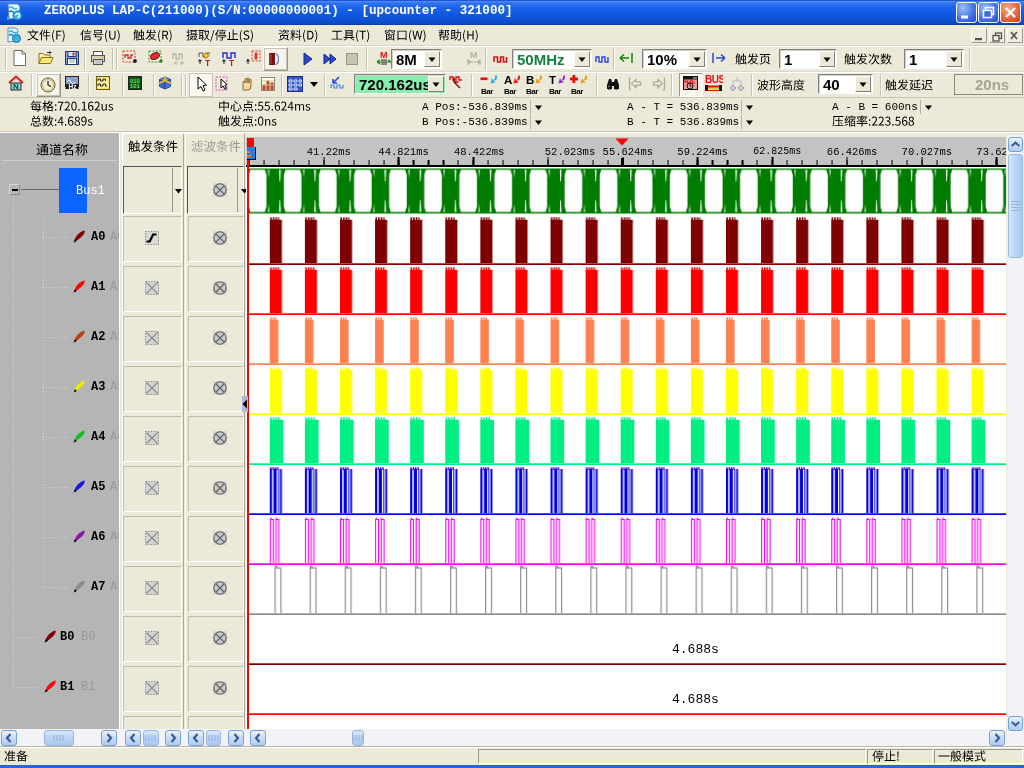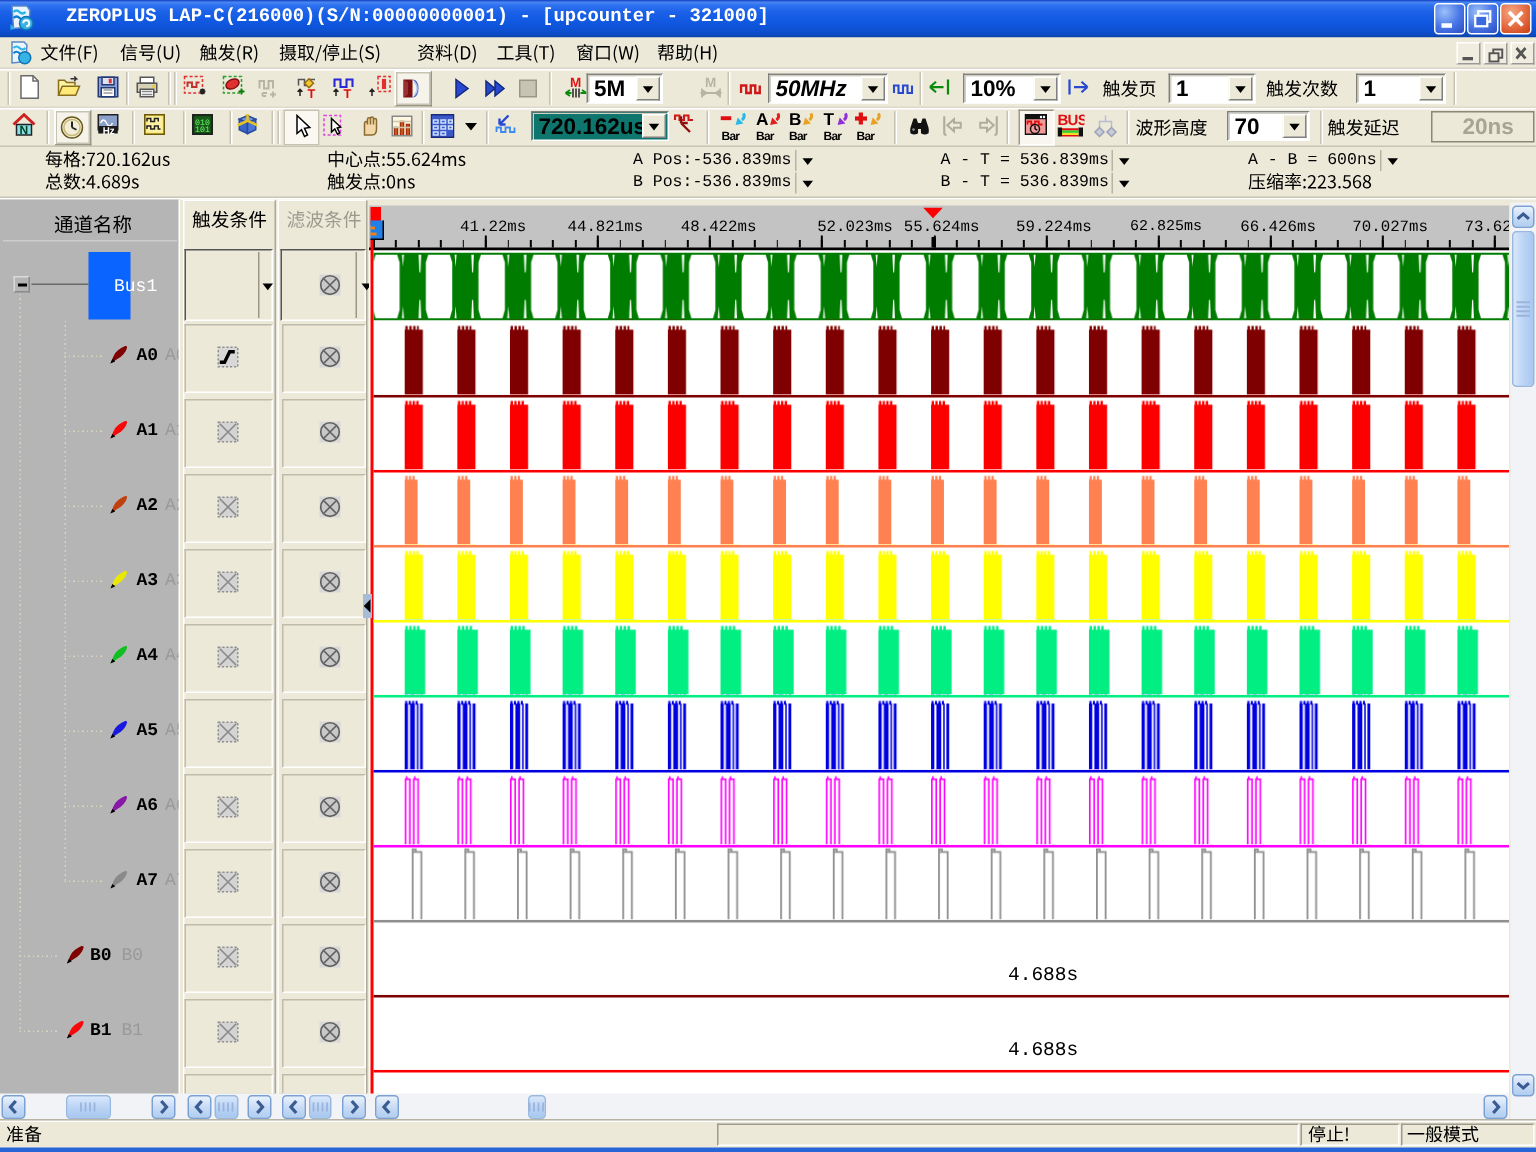--- a/index.html
+++ b/index.html
@@ -11,21 +11,21 @@
 <div style="left:0;top:0;width:1024px;height:25px;background:linear-gradient(180deg,
 #0f3fc0 0%,#4a86f4 6%,#2e72f0 14%,#1c62e8 32%,#1159e2 55%,#0e53d8 75%,#0c4bc4 92%,#0a3f9f 100%);"></div>
 <svg style="left:5px;top:3px" width="18" height="18" viewBox="0 0 18 18">
 <path d="M3,1 L13,1 L15,4 L14,15 L4,16 Z" fill="#eaf4fd" stroke="#5a89c8" stroke-width="1"></path>
 <path d="M4,5 q2,-2 4,0 q2,2 4,0" stroke="#2ab4e8" stroke-width="1.6" fill="none"></path>
 <path d="M4,9 q2,-2 4,0 q2,2 4,0" stroke="#0d7fd8" stroke-width="1.6" fill="none"></path>
 <circle cx="12.5" cy="12.5" r="4.5" fill="#36b2e4" stroke="#1173b4"></circle>
 <path d="M10.5,12.5 a2,2 0 1 1 2,2" stroke="#fff" stroke-width="1.3" fill="none"></path>
 <path d="M2,13 l3,3 -3,1 z" fill="#36b2e4"></path>
 </svg>
-<span class="mono" style="left:44px;top:4px;font-size:12.6px;font-weight:bold;color:#fff;white-space:pre;">ZEROPLUS LAP-C(216000)(S/N:00000000001) - [upcounter - 321000]</span>
+<span class="mono" style="left:44px;top:4px;font-size:12.6px;font-weight:bold;color:#fff;white-space:pre;">ZEROPLUS LAP-C(211000)(S/N:00000000001) - [upcounter - 321000]</span>
 <div style="left:956px;top:2px;width:21px;height:21px;border-radius:3px;border:1px solid #fff;background:radial-gradient(circle at 32% 26%,#9cc0f8 0%,#4a78e8 52%,#2a4cc0 100%);">
     <svg width="19" height="19" viewBox="0 0 19 19">
       <rect x="4" y="12.5" width="7" height="3" fill="#fff"></rect>
     </svg>
   </div>
 <div style="left:978px;top:2px;width:21px;height:21px;border-radius:3px;border:1px solid #fff;background:radial-gradient(circle at 32% 26%,#9cc0f8 0%,#4a78e8 52%,#2a4cc0 100%);">
     <svg width="19" height="19" viewBox="0 0 19 19">
       <rect x="6.5" y="4.5" width="8" height="7" fill="none" stroke="#fff" stroke-width="1.5"></rect>
       <rect x="4.5" y="7.5" width="8" height="7" fill="#3a6ae0" stroke="#fff" stroke-width="1.5"></rect>
     </svg>
@@ -153,37 +153,37 @@
     <rect x="2.5" y="2.5" width="11" height="11" fill="#c8c4b4" stroke="#9a9786"></rect>
   </svg>
 <div style="left:366px;top:48px;width:2px;height:22px;border-left:1px solid #c6c3b3;border-right:1px solid #fff;"></div>
 <svg style="left:376px;top:50px" width="16" height="16" viewBox="0 0 16 16">
     <text x="4" y="8" font-size="9" font-weight="bold" fill="#e01010" font-family="Liberation Sans">M</text>
     <path d="M1,12 h4 m-4,0 l3,-2 m-3,2 l3,2" stroke="#0a8a0a" stroke-width="1.2" fill="none"></path>
     <path d="M15,12 h-4 m4,0 l-3,-2 m3,2 l3,2" stroke="#0a8a0a" stroke-width="1.2" fill="none"></path>
     <path d="M6,9 v6 m2,-6 v6 m2,-6 v6" stroke="#222"></path>
   </svg>
 <div style="left:391px;top:49px;width:51px;height:20px;background:#fff;border:1px solid #808080;border-right-color:#fff;border-bottom-color:#fff;box-shadow:1px 1px 0 #d4d0c0 inset;">
-    <span style="position:absolute;left:4px;top:1px;font-size:15px;font-weight:bold;color:#000;font-family:'Liberation Sans',sans-serif;white-space:pre;">5M</span>
+    <span style="position:absolute;left:4px;top:1px;font-size:15px;font-weight:bold;color:#000;font-family:'Liberation Sans',sans-serif;white-space:pre;">8M</span>
     <div style="position:absolute;right:1px;top:1px;width:16px;height:16px;background:#ece9d8;border:1px solid #fff;border-right-color:#808080;border-bottom-color:#808080;">
       <svg width="14" height="14" viewBox="0 0 14 14" style="left:0;top:0">
         <path d="M3.5,5.5 l7,0 -3.5,4.5 z" fill="#000"></path>
       </svg>
     </div>
   </div>
 <svg style="left:466px;top:50px" width="16" height="16" viewBox="0 0 16 16">
     <text x="4" y="8" font-size="9" font-weight="bold" fill="#b8b4a4" font-family="Liberation Sans">M</text>
     <path d="M1,12 h14 m-13,-3 v6 m12,-6 v6 m-9,-3 l-3,-2 m3,2 l-3,2 m9,-2 l3,-2 m-3,2 l3,2" stroke="#b8b4a4" stroke-width="1.2" fill="none"></path>
   </svg>
 <div style="left:485px;top:48px;width:2px;height:22px;border-left:1px solid #c6c3b3;border-right:1px solid #fff;"></div>
 <svg style="left:493px;top:52px" width="16" height="16" viewBox="0 0 16 16">
     <path d="M1,10 v-5 h3.5 v5 h3 v-5 h3 v5 h3 v-5" stroke="#d01818" fill="none" stroke-width="1.6"></path>
   </svg>
 <div style="left:512px;top:49px;width:80px;height:20px;background:#fff;border:1px solid #808080;border-right-color:#fff;border-bottom-color:#fff;box-shadow:1px 1px 0 #d4d0c0 inset;">
-    <span style="position:absolute;left:4px;top:1px;font-size:15px;font-weight:bold;color:#000000;font-family:'Liberation Sans',sans-serif;white-space:pre;font-style:italic;">50MHz</span>
+    <span style="position:absolute;left:4px;top:1px;font-size:15px;font-weight:bold;color:#15803d;font-family:'Liberation Sans',sans-serif;white-space:pre;">50MHz</span>
     <div style="position:absolute;right:1px;top:1px;width:16px;height:16px;background:#ece9d8;border:1px solid #fff;border-right-color:#808080;border-bottom-color:#808080;">
       <svg width="14" height="14" viewBox="0 0 14 14" style="left:0;top:0">
         <path d="M3.5,5.5 l7,0 -3.5,4.5 z" fill="#000"></path>
       </svg>
     </div>
   </div>
 <svg style="left:595px;top:52px" width="16" height="16" viewBox="0 0 16 16">
     <path d="M1,10 v-5 h3 v5 h3 v-5 h3 v5 h3 v-5" stroke="#2848d0" fill="none" stroke-width="1.4"></path>
   </svg>
 <div style="left:613px;top:48px;width:2px;height:22px;border-left:1px solid #c6c3b3;border-right:1px solid #fff;"></div>
@@ -286,21 +286,21 @@
     <path d="M2,4 h3 v2 h-3z M7,4 h3 v2 h-3z M12,4 h2.5 v2 h-2.5z M2,8 h3 v2 h-3z M7,8 h3 v2 h-3z M12,8 h2.5 v2 h-2.5z M2,12 h3 v2 h-3z M7,12 h3 v2 h-3z" fill="none" stroke="#cfe0ff" stroke-width="1"></path>
   </svg>
 <svg style="left:308px;top:80px" width="12" height="8" viewBox="0 0 12 8">
     <path d="M2,2 l8,0 -4,5z" fill="#000"></path>
   </svg>
 <div style="left:324px;top:74px;width:2px;height:22px;border-left:1px solid #c6c3b3;border-right:1px solid #fff;"></div>
 <svg style="left:330px;top:76px" width="16" height="16" viewBox="0 0 16 16">
     <path d="M9,1 L3,7 M3,7 h4 M3,7 v-4" stroke="#2848d0" stroke-width="1.6" fill="none"></path>
     <path d="M1,12 v-3 h3 v3 h3 v-3 h3 v3 h3 v-3" stroke="#3a8af0" fill="none" stroke-width="1.2"></path>
   </svg>
-<div style="left:354px;top:74px;width:92px;height:20px;background:#0f766e;border:1px solid #808080;border-right-color:#fff;border-bottom-color:#fff;box-shadow:1px 1px 0 #d4d0c0 inset;">
+<div style="left:354px;top:74px;width:92px;height:20px;background:#86efac;border:1px solid #808080;border-right-color:#fff;border-bottom-color:#fff;box-shadow:1px 1px 0 #d4d0c0 inset;">
     <span style="position:absolute;left:4px;top:1px;font-size:15px;font-weight:bold;color:#000;font-family:'Liberation Sans',sans-serif;white-space:pre;">720.162us</span>
     <div style="position:absolute;right:1px;top:1px;width:16px;height:16px;background:#ece9d8;border:1px solid #fff;border-right-color:#808080;border-bottom-color:#808080;">
       <svg width="14" height="14" viewBox="0 0 14 14" style="left:0;top:0">
         <path d="M3.5,5.5 l7,0 -3.5,4.5 z" fill="#000"></path>
       </svg>
     </div>
   </div>
 <svg style="left:449px;top:75px" width="16" height="16" viewBox="0 0 16 16">
     <path d="M1,5 v-3 h3 v3 h3 v-3 h3 v3 h3" stroke="#d01818" fill="none" stroke-width="1.4"></path>
     <path d="M11,13 L5,7 M5,7 h4.5 M5,7 v-4.5" stroke="#901010" stroke-width="1.6" fill="none"></path>
@@ -375,21 +375,21 @@
 <svg style="left:729px;top:76px" width="16" height="16" viewBox="0 0 16 16">
     <path d="M8,1 v4 h-4 v4 m4,-4 h4 v4" stroke="#b8bcd0" fill="none"></path>
     <path d="M4,9 l-3,3 3,3 3,-3z" fill="#c8ccd8" stroke="#9aa0b8"></path>
     <path d="M12,9 l-3,3 3,3 3,-3z" fill="#c8ccd8" stroke="#9aa0b8"></path>
   </svg>
 <div style="left:751px;top:74px;width:2px;height:22px;border-left:1px solid #c6c3b3;border-right:1px solid #fff;"></div>
 <svg style="position:absolute;left:757px;top:79px" width="48" height="15" viewBox="0 0 48 15">
     <path d="M1.1 1.2C1.8 1.6 2.7 2.2 3.2 2.6L3.7 1.9C3.3 1.5 2.3 0.9 1.6 0.6ZM0.5 4.5C1.2 4.8 2.1 5.4 2.6 5.8L3.1 5.0C2.6 4.7 1.7 4.1 1.0 3.8ZM0.7 10.8 1.5 11.4C2.2 10.2 2.9 8.7 3.4 7.5L2.7 6.9C2.1 8.3 1.3 9.9 0.7 10.8ZM7.2 3.1V5.2H5.1V3.1ZM4.2 2.2V5.3C4.2 7.0 4.1 9.4 2.8 11.1C3.0 11.1 3.4 11.4 3.6 11.5C4.7 10.0 5.0 7.8 5.1 6.0H5.4C5.9 7.2 6.5 8.3 7.3 9.2C6.5 9.9 5.5 10.4 4.4 10.8C4.6 11.0 4.9 11.3 5.0 11.5C6.1 11.2 7.1 10.6 8.0 9.8C8.8 10.6 9.8 11.2 11.0 11.5C11.1 11.3 11.4 10.9 11.6 10.8C10.4 10.4 9.4 9.9 8.6 9.2C9.5 8.2 10.2 7.0 10.6 5.4L10.1 5.1L9.9 5.2H8.0V3.1H10.3C10.1 3.6 9.9 4.2 9.7 4.5L10.5 4.8C10.8 4.2 11.2 3.2 11.5 2.4L10.8 2.2L10.7 2.2H8.0V0.5H7.2V2.2ZM6.3 6.0H9.5C9.2 7.0 8.6 7.9 7.9 8.6C7.2 7.9 6.7 7.0 6.3 6.0Z M22.2 0.7C21.4 1.6 20.0 2.7 18.9 3.2C19.1 3.4 19.4 3.7 19.5 3.9C20.8 3.2 22.1 2.1 23.0 1.0ZM22.5 4.0C21.7 5.0 20.2 6.1 19.0 6.7C19.2 6.9 19.5 7.2 19.7 7.4C20.9 6.7 22.4 5.5 23.3 4.3ZM22.8 7.2C21.9 8.7 20.2 10.1 18.4 10.8C18.6 11.0 18.9 11.3 19.0 11.5C20.9 10.7 22.6 9.2 23.6 7.6ZM16.8 2.1V5.2H14.9V2.1ZM12.5 5.2V6.0H14.1C14.0 7.8 13.7 9.6 12.4 11.0C12.7 11.1 13.0 11.4 13.1 11.6C14.6 10.0 14.9 8.0 14.9 6.0H16.8V11.5H17.7V6.0H19.0V5.2H17.7V2.1H18.9V1.2H12.7V2.1H14.1V5.2Z M27.4 3.9H32.6V4.9H27.4ZM26.5 3.2V5.6H33.6V3.2ZM29.3 0.6 29.6 1.7H24.7V2.5H35.2V1.7H30.6C30.5 1.3 30.3 0.8 30.2 0.4ZM25.2 6.3V11.5H26.0V7.0H34.0V10.6C34.0 10.7 33.9 10.8 33.8 10.8C33.6 10.8 33.0 10.8 32.5 10.7C32.6 10.9 32.8 11.2 32.8 11.4C33.6 11.4 34.1 11.4 34.4 11.3C34.8 11.2 34.9 11.0 34.9 10.6V6.3ZM27.4 7.7V10.8H28.2V10.2H32.5V7.7ZM28.2 8.4H31.7V9.5H28.2Z M40.6 2.8V3.9H38.7V4.6H40.6V6.6H45.3V4.6H47.2V3.9H45.3V2.8H44.4V3.9H41.5V2.8ZM44.4 4.6V5.9H41.5V4.6ZM45.1 8.1C44.6 8.7 43.8 9.2 42.9 9.6C42.1 9.2 41.4 8.7 40.9 8.1ZM38.9 7.4V8.1H40.4L40.0 8.3C40.5 9.0 41.2 9.5 42.0 10.0C40.8 10.4 39.6 10.6 38.3 10.7C38.4 10.9 38.6 11.2 38.7 11.4C40.2 11.3 41.6 11.0 42.9 10.5C44.1 11.0 45.5 11.3 47.0 11.5C47.1 11.3 47.4 10.9 47.5 10.7C46.2 10.6 45.0 10.4 43.9 10.0C45.0 9.4 45.9 8.7 46.4 7.6L45.8 7.3L45.7 7.4ZM41.7 0.6C41.8 0.9 42.0 1.3 42.2 1.7H37.5V4.9C37.5 6.7 37.4 9.3 36.4 11.1C36.7 11.2 37.1 11.4 37.2 11.5C38.3 9.6 38.4 6.9 38.4 4.9V2.5H47.4V1.7H43.2C43.0 1.3 42.8 0.8 42.6 0.4Z" fill="#000"></path>
   </svg>
 <div style="left:818px;top:74px;width:55px;height:20px;background:#fff;border:1px solid #808080;border-right-color:#fff;border-bottom-color:#fff;box-shadow:1px 1px 0 #d4d0c0 inset;">
-    <span style="position:absolute;left:4px;top:1px;font-size:15px;font-weight:bold;color:#000;font-family:'Liberation Sans',sans-serif;white-space:pre;">70</span>
+    <span style="position:absolute;left:4px;top:1px;font-size:15px;font-weight:bold;color:#000;font-family:'Liberation Sans',sans-serif;white-space:pre;">40</span>
     <div style="position:absolute;right:1px;top:1px;width:16px;height:16px;background:#ece9d8;border:1px solid #fff;border-right-color:#808080;border-bottom-color:#808080;">
       <svg width="14" height="14" viewBox="0 0 14 14" style="left:0;top:0">
         <path d="M3.5,5.5 l7,0 -3.5,4.5 z" fill="#000"></path>
       </svg>
     </div>
   </div>
 <div style="left:880px;top:74px;width:2px;height:22px;border-left:1px solid #c6c3b3;border-right:1px solid #fff;"></div>
 <svg style="position:absolute;left:885px;top:79px" width="48" height="15" viewBox="0 0 48 15">
     <path d="M3.1 4.2V5.7H2.0V4.2ZM3.7 4.2H4.8V5.7H3.7ZM2.0 3.5C2.2 3.1 2.4 2.7 2.6 2.3H4.0C3.9 2.7 3.7 3.2 3.5 3.5ZM2.3 0.5C1.9 1.9 1.2 3.4 0.4 4.3C0.6 4.4 0.9 4.7 1.1 4.8L1.3 4.6V6.7C1.3 8.1 1.2 9.9 0.4 11.1C0.6 11.2 1.0 11.4 1.1 11.5C1.6 10.7 1.8 9.6 2.0 8.5H3.1V11.2H3.7V8.5H4.8V10.5C4.8 10.6 4.8 10.6 4.7 10.6C4.6 10.6 4.3 10.6 4.0 10.6C4.1 10.8 4.2 11.2 4.2 11.4C4.7 11.4 5.0 11.4 5.2 11.2C5.5 11.1 5.5 10.9 5.5 10.5V3.5H4.3C4.6 3.0 4.9 2.4 5.1 1.8L4.5 1.5L4.4 1.5H2.8C2.9 1.2 3.0 0.9 3.1 0.6ZM3.1 6.3V7.8H2.0C2.0 7.4 2.0 7.1 2.0 6.7V6.3ZM3.7 6.3H4.8V7.8H3.7ZM8.0 0.5V2.8H6.1V7.3H8.1V9.9L5.7 10.1L5.9 11.0C7.1 10.8 8.8 10.6 10.5 10.4C10.7 10.8 10.8 11.2 10.8 11.5L11.6 11.2C11.4 10.3 10.9 9.0 10.3 8.0L9.6 8.2C9.8 8.6 10.0 9.1 10.2 9.6L9.0 9.8V7.3H11.0V2.8H9.0V0.5ZM6.9 3.5H8.1V6.5H6.9ZM8.9 3.5H10.2V6.5H8.9Z M20.1 1.1C20.6 1.6 21.3 2.4 21.6 2.9L22.3 2.4C22.0 1.9 21.3 1.2 20.8 0.6ZM13.7 4.3C13.8 4.2 14.3 4.1 15.0 4.1H16.7C15.9 6.6 14.6 8.5 12.4 9.9C12.6 10.0 12.9 10.4 13.0 10.6C14.6 9.6 15.7 8.4 16.6 6.9C17.1 7.8 17.7 8.6 18.4 9.2C17.3 10.0 16.1 10.5 14.9 10.8C15.0 11.0 15.3 11.3 15.4 11.5C16.7 11.2 18.0 10.6 19.1 9.8C20.2 10.6 21.5 11.2 23.0 11.6C23.1 11.3 23.4 10.9 23.6 10.8C22.1 10.5 20.8 10.0 19.8 9.3C20.8 8.3 21.6 7.1 22.1 5.6L21.5 5.3L21.3 5.4H17.3C17.4 5.0 17.6 4.5 17.7 4.1H23.2L23.2 3.2H18.0C18.2 2.4 18.3 1.5 18.4 0.6L17.4 0.4C17.3 1.4 17.1 2.3 16.9 3.2H14.7C15.1 2.6 15.4 1.8 15.6 1.0L14.7 0.8C14.5 1.7 14.0 2.7 13.9 3.0C13.7 3.2 13.6 3.4 13.4 3.4C13.5 3.6 13.7 4.1 13.7 4.3ZM19.1 8.7C18.2 8.0 17.6 7.2 17.1 6.2H20.9C20.5 7.2 19.8 8.0 19.1 8.7Z M29.2 3.8V9.1H35.4V8.3H32.7V5.2H35.3V4.4H32.7V1.9C33.6 1.7 34.5 1.5 35.2 1.2L34.5 0.5C33.2 1.0 30.8 1.4 28.7 1.7C28.8 1.9 29.0 2.2 29.0 2.4C29.9 2.3 30.9 2.2 31.8 2.0V8.3H30.1V3.8ZM25.1 5.8C25.1 5.7 25.3 5.6 25.4 5.5H27.4C27.2 6.6 26.9 7.6 26.6 8.4C26.2 7.8 25.9 7.2 25.6 6.4L24.9 6.7C25.2 7.7 25.7 8.5 26.2 9.1C25.7 9.9 25.1 10.5 24.4 11.0C24.6 11.1 24.9 11.4 25.1 11.6C25.7 11.2 26.3 10.6 26.8 9.8C28.1 10.9 29.9 11.2 32.0 11.2H35.2C35.3 11.0 35.5 10.5 35.6 10.3C35.0 10.4 32.5 10.4 32.1 10.4C30.1 10.4 28.4 10.1 27.2 9.1C27.7 7.9 28.1 6.6 28.3 4.8L27.8 4.7L27.6 4.7H26.2C26.8 3.8 27.5 2.7 28.1 1.5L27.5 1.1L27.2 1.2H24.6V2.1H26.8C26.4 3.1 25.7 4.1 25.5 4.4C25.3 4.8 25.0 5.1 24.8 5.1C24.9 5.3 25.0 5.7 25.1 5.8Z M37.0 1.1C37.6 1.8 38.4 2.7 38.8 3.3L39.5 2.7C39.1 2.2 38.3 1.3 37.6 0.7ZM43.3 5.9C44.3 6.9 45.7 8.4 46.3 9.4L47.1 8.8C46.4 7.9 45.0 6.4 44.0 5.4ZM39.1 4.8H36.6V5.7H38.2V9.0C37.7 9.2 37.1 9.8 36.5 10.5L37.1 11.3C37.7 10.5 38.3 9.8 38.7 9.8C38.9 9.8 39.3 10.2 39.8 10.5C40.7 11.0 41.7 11.1 43.2 11.1C44.3 11.1 46.5 11.1 47.3 11.0C47.3 10.8 47.5 10.3 47.6 10.1C46.4 10.2 44.6 10.3 43.2 10.3C41.8 10.3 40.8 10.2 40.0 9.7C39.6 9.5 39.4 9.2 39.1 9.1ZM41.9 4.2V3.8V2.0H45.8V4.2ZM41.0 1.1V3.8C41.0 5.3 40.8 7.4 39.7 8.8C39.9 8.9 40.3 9.2 40.5 9.4C41.4 8.2 41.7 6.5 41.9 5.0H46.7V1.1Z" fill="#000"></path>
   </svg>

